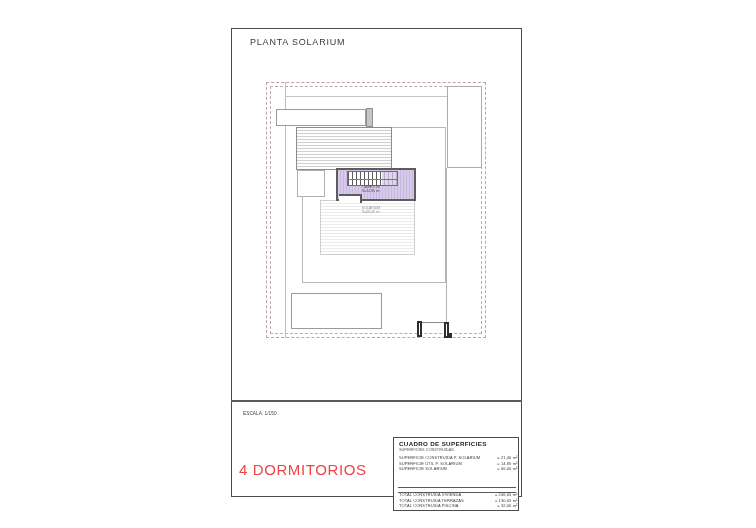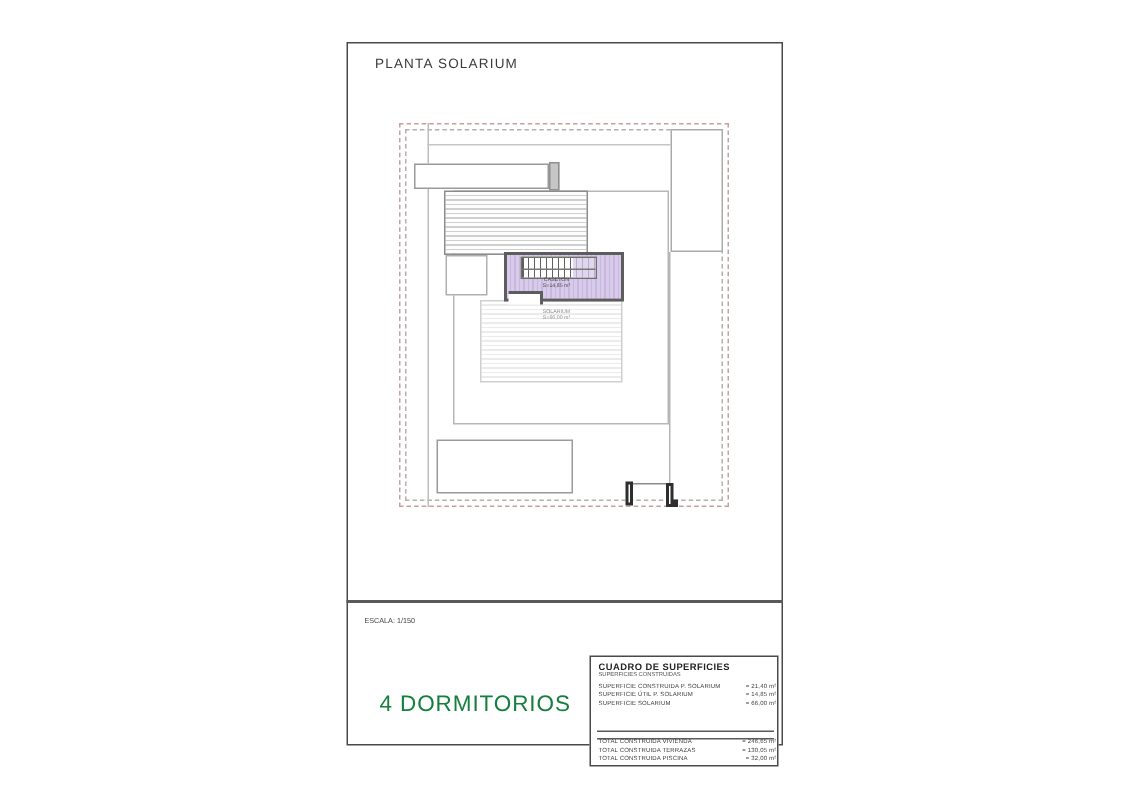--- a/index.html
+++ b/index.html
@@ -48,21 +48,21 @@
 
   
   .plan-label{width:120px;text-align:center;font-size:7px;line-height:8px;
         transform:scale(.5);transform-origin:center top;}
   .lbl-room{left:311px;top:185px;color:#4a4a4a;}
   .lbl-deck{left:311px;top:206px;color:#8c8c8c;}
 
   
   .scale-label{left:243px;top:411px;font-size:8px;color:#444;
         transform:scale(.6);transform-origin:0 0;white-space:nowrap;}
-  .bedrooms{left:253px;top:461px;font-size:15px;letter-spacing:0.6px;color:#15803d;white-space:nowrap;}
+  .bedrooms{left:239px;top:461px;font-size:15px;letter-spacing:0.6px;color:#ef4444;white-space:nowrap;}
 
   
   .surf-table{left:393px;top:437px;width:126px;height:74px;border:1px solid #4a4a4a;background:#fff;}
   .t-title{position:absolute;left:5px;top:3px;font-size:8px;font-weight:bold;letter-spacing:0.4px;
         color:#222;transform:scale(.78);transform-origin:0 0;white-space:nowrap;}
   .t-sub{position:absolute;left:5px;top:10px;font-size:7px;color:#555;
         transform:scale(.55);transform-origin:0 0;white-space:nowrap;}
   .t-rows{position:absolute;left:5px;width:208px;transform:scale(.57);transform-origin:0 0;}
   .t-rows.g1{top:17px;}
   .t-rows.g2{top:54px;}

